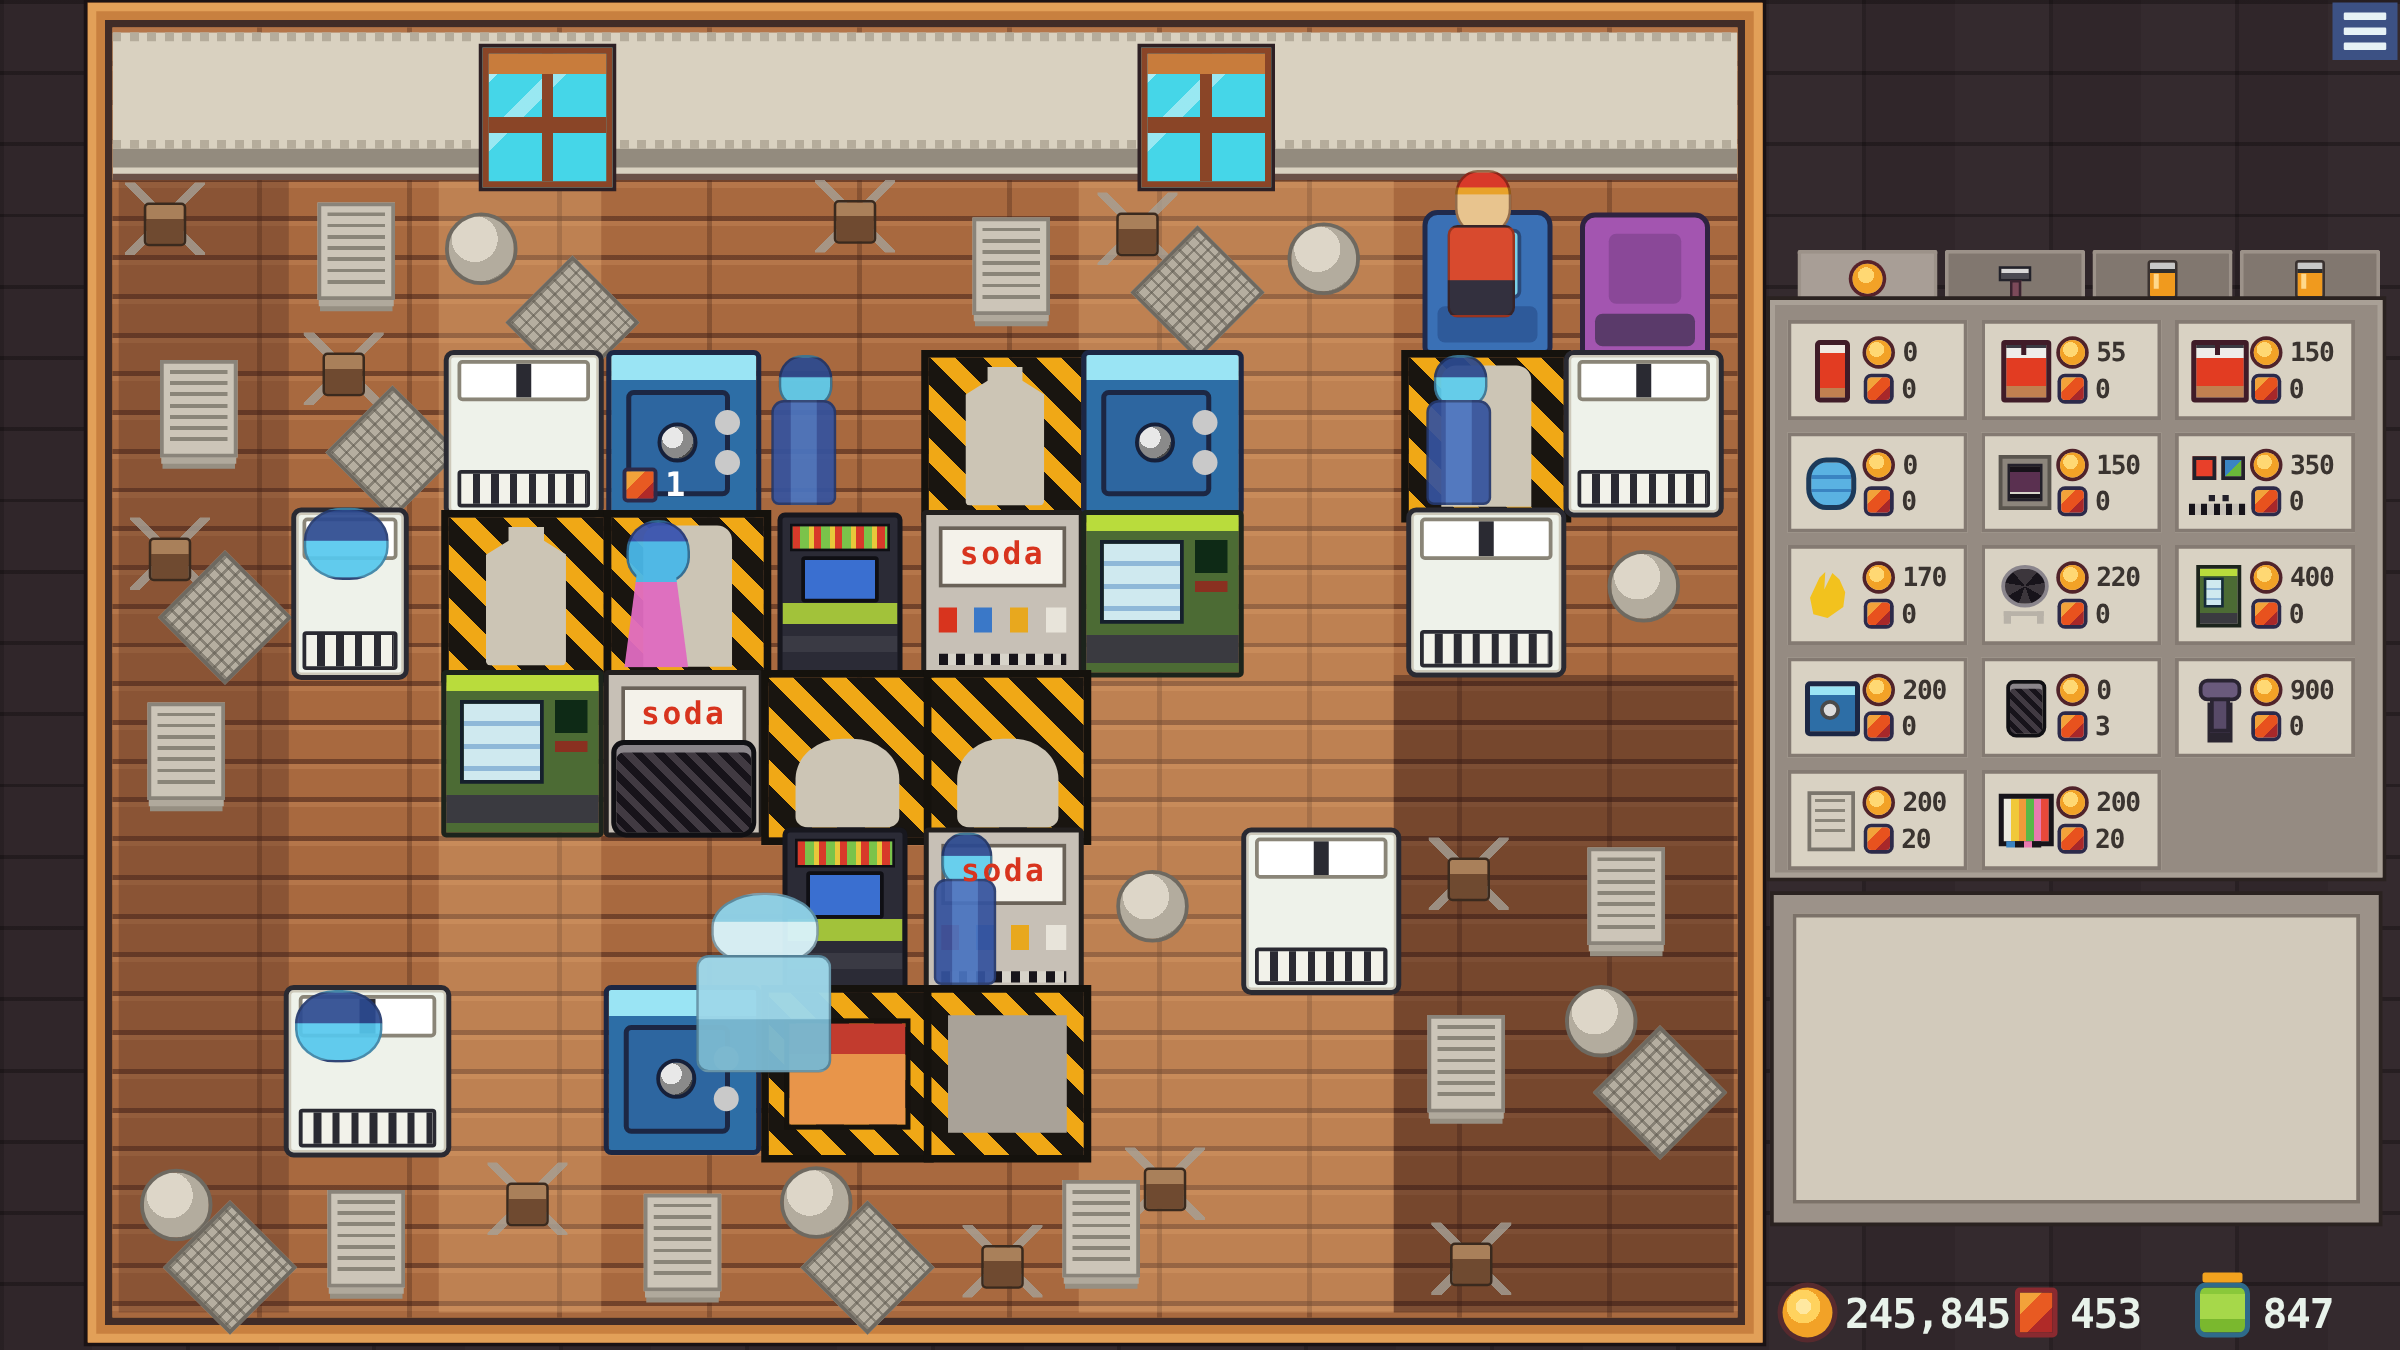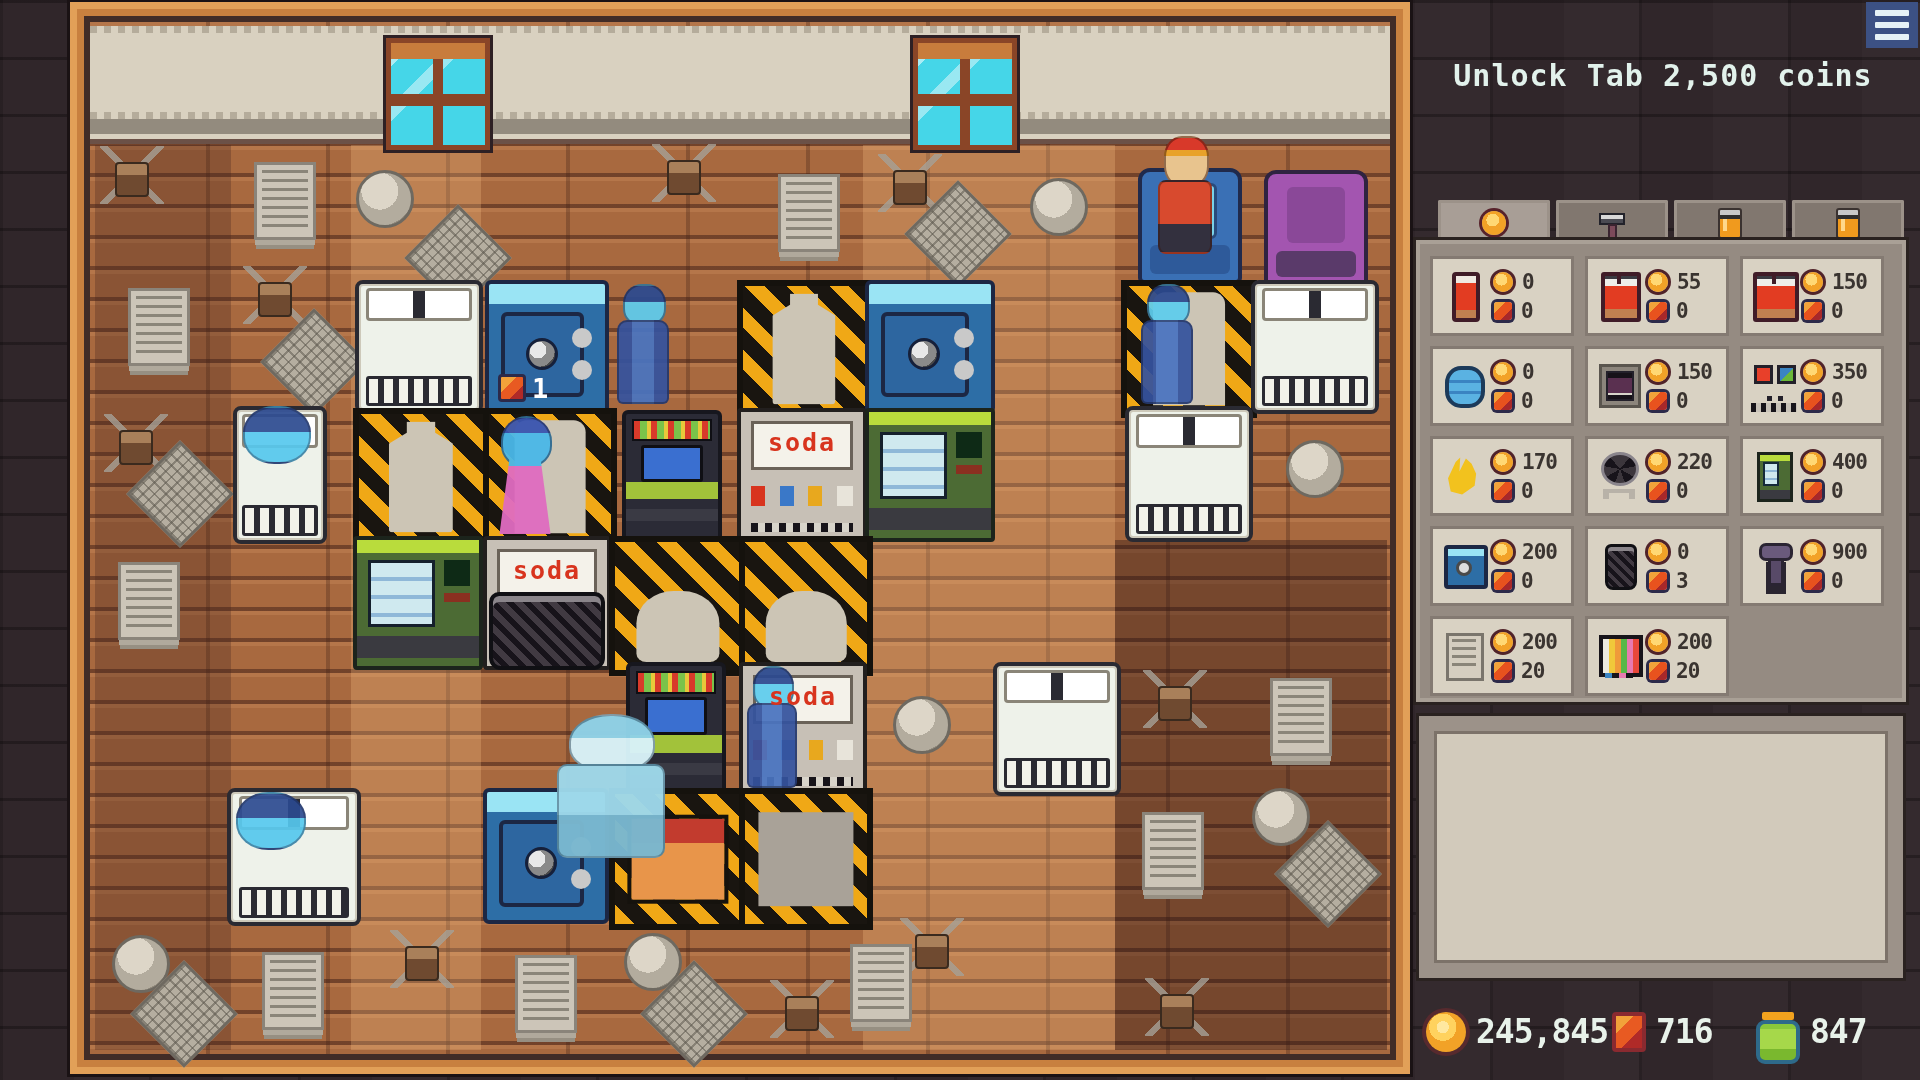--- a/index.html
+++ b/index.html
@@ -244,21 +244,21 @@
     background-image:radial-gradient(#cfe9ef 2px,rgba(0,0,0,0) 2.5px);background-size:10px 8px}
   .s-arcade::after{left:2px;bottom:3px;width:38px;height:9px;border:3px solid #17141a;
     background:repeating-linear-gradient(90deg,#e8483a 0 6px,#8ac83a 6px 12px)}
 
   .desc-box{position:absolute;left:1419px;top:716px;width:484px;height:262px;box-sizing:border-box;
     background:#9c9289;box-shadow:0 0 0 3px #2a2220}
   .desc-inner{position:absolute;inset:15px;background:#d2cabb;border:3px solid #7c7269;
     font-size:20px;color:#3a3430;padding:8px}
 
   .wallet{position:absolute;left:1420px;top:1012px;width:486px;height:58px}
-  .wgroup{position:absolute;display:flex;align-items:flex-start;gap:10px;height:58px}
+  .wgroup{position:absolute;display:flex;align-items:flex-end;gap:10px;height:58px}
   .wval{font-size:33px;font-weight:bold;color:#e8f2ea;letter-spacing:-1px;white-space:nowrap}
   .c-coin{width:40px;height:40px;border-radius:50%;box-shadow:0 0 0 4px #572a2e;flex:none;
     background:radial-gradient(circle at 42% 38%,#ffe8a0 0 18%,#ffd25e 18% 40%,#f2a227 40% 80%,#d2811c 80%)}
   .c-gem{width:26px;height:32px;border:4px solid #8a2a30;border-radius:4px;flex:none;
     background:linear-gradient(135deg,#f2a23a 0 30%,#e85a22 30% 65%,#b02a28 65%)}
   .c-energy{position:relative;width:36px;height:36px;border:4px solid #2e6a8a;border-radius:9px;flex:none;margin-top:8px;
     background:linear-gradient(180deg,#8ac83a 0 15%,#a6d84a 15% 70%,#7ab82e 70%)}
   .c-energy::before{content:"";position:absolute;left:2px;right:2px;top:-12px;height:8px;background:#f2a21e;border-radius:2px}
 </style>
 </head>
@@ -378,21 +378,20 @@
       </div>
       <div class="sp sp-worker" style="left: 552px; top: 714px; width: 118px; height: 150px; position: absolute;"></div>
     </div>
 
   <button class="menu-btn">
     <span class="bar"></span>
     <span class="bar"></span>
     <span class="bar"></span>
   </button>
 
-  <div class="unlock">Unlock Tab 2,500 coins</div>
 
   <div class="tabs" id="tabs">
       <div class="tab active" style="position: relative;">
         <div class="ticon t-coin"></div>
       </div>
       <div class="tab" style="position: relative;">
         <div class="ticon t-hammer"></div>
       </div>
       <div class="tab" style="position: relative;">
         <div class="ticon t-can"></div>
@@ -618,20 +617,20 @@
     <div class="desc-inner"></div>
   </div>
 
   <div class="wallet" id="wallet">
       <div class="wgroup" style="left: 6px;">
         <div class="c-coin"></div>
         <span class="wval">245,845</span>
       </div>
       <div class="wgroup" style="left: 192px;">
         <div class="c-gem"></div>
-        <span class="wval">716</span>
+        <span class="wval">453</span>
       </div>
       <div class="wgroup" style="left: 336px;">
         <div class="c-energy"></div>
         <span class="wval">847</span>
       </div>
     </div>
 </div>
 
 </body></html>

